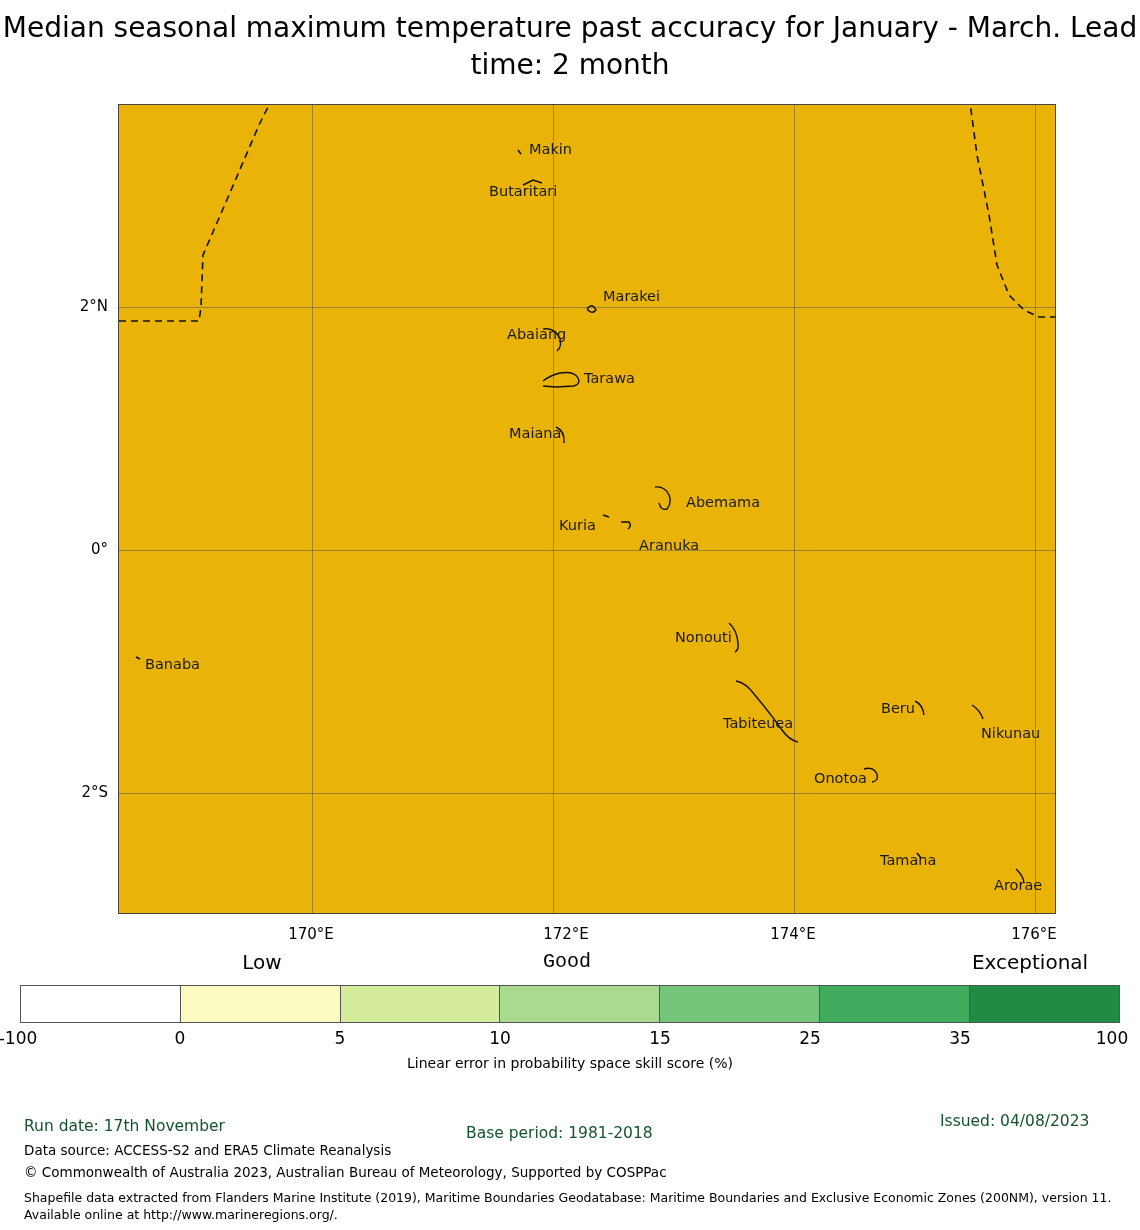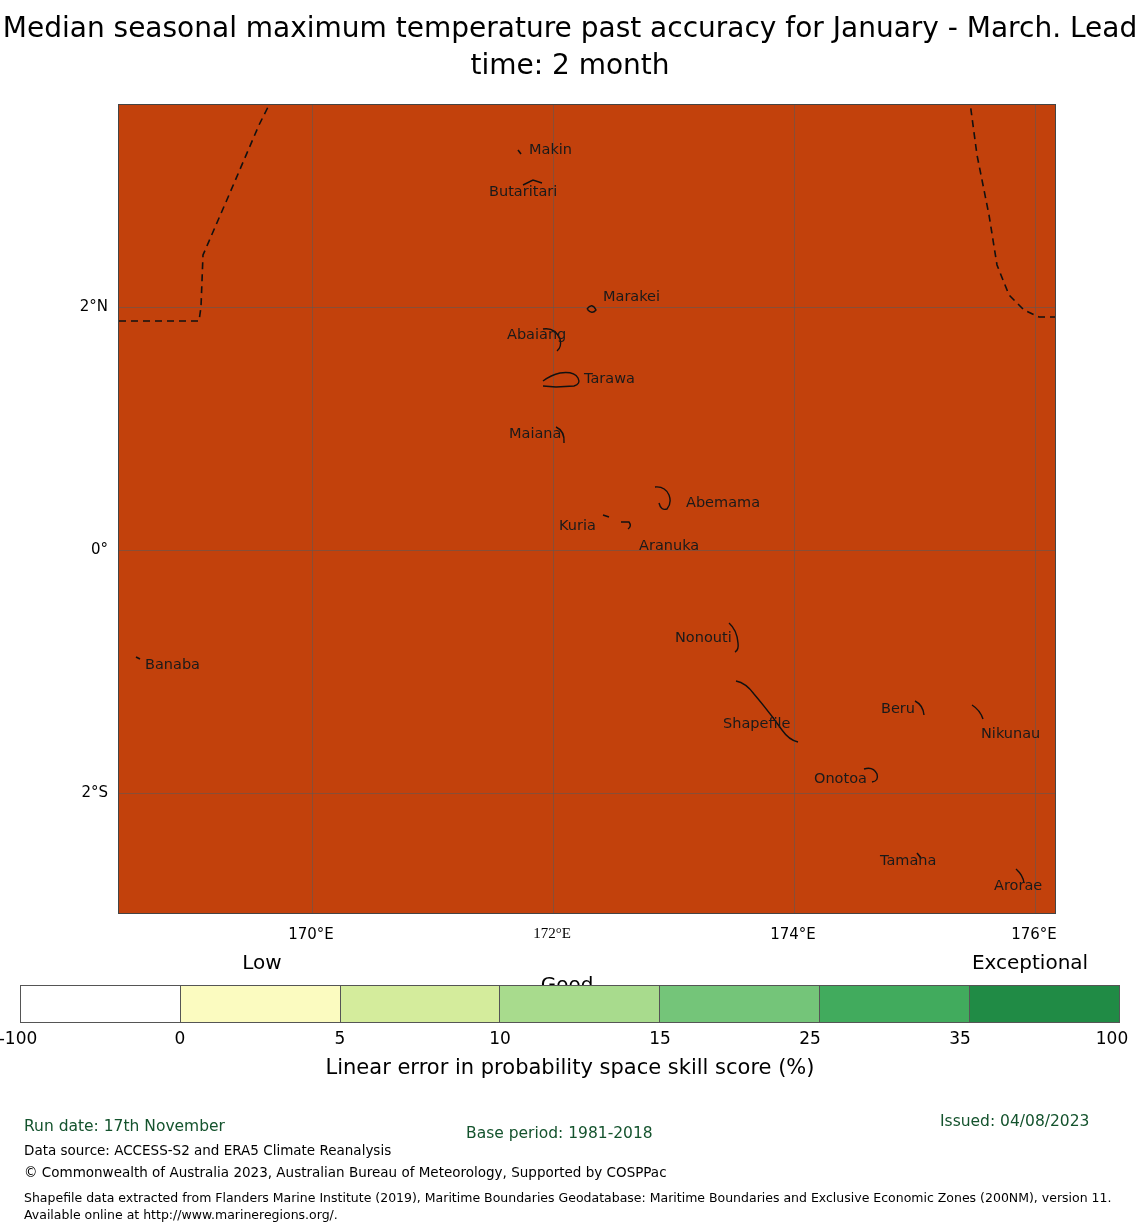--- a/index.html
+++ b/index.html
@@ -25,21 +25,21 @@
     line-height: 1.32;
     color: #000;
   }
   
   .map-frame {
     position: absolute;
     left: 118px;
     top: 104px;
     width: 938px;
     height: 810px;
-    background: #c2410c;
+    background: #eab308;
     border: 1px solid #444;
     box-sizing: border-box;
     overflow: hidden;
   }
   .gridline-v {
     position: absolute;
     top: 0;
     bottom: 0;
     width: 1px;
     background: rgba(90,90,90,0.55);
@@ -108,21 +108,21 @@
     width: 80px;
     color: #000;
     top: 1028px;
   }
   .cb-xlabel {
     position: absolute;
     left: 0;
     top: 1055px;
     width: 1140px;
     text-align: center;
-    font-size: 21px;
+    font-size: 14px;
     color: #000;
   }
   
   .foot {
     position: absolute;
     font-size: 15.5px;
     color: #14532d;
   }
   .foot-small {
     position: absolute;
@@ -200,39 +200,39 @@
   <div class="island-label" style="left:370px; top:78px;">Butaritari</div>
   <div class="island-label" style="left:484px; top:183px;">Marakei</div>
   <div class="island-label" style="left:388px; top:221px;">Abaiang</div>
   <div class="island-label" style="left:465px; top:265px;">Tarawa</div>
   <div class="island-label" style="left:390px; top:320px;">Maiana</div>
   <div class="island-label" style="left:567px; top:389px;">Abemama</div>
   <div class="island-label" style="left:440px; top:412px;">Kuria</div>
   <div class="island-label" style="left:520px; top:432px;">Aranuka</div>
   <div class="island-label" style="left:26px;  top:551px;">Banaba</div>
   <div class="island-label" style="left:556px; top:524px;">Nonouti</div>
-  <div class="island-label" style="left:604px; top:610px;">Shapefile</div>
+  <div class="island-label" style="left:604px; top:610px;">Tabiteuea</div>
   <div class="island-label" style="left:762px; top:595px;">Beru</div>
   <div class="island-label" style="left:862px; top:620px;">Nikunau</div>
   <div class="island-label" style="left:695px; top:665px;">Onotoa</div>
   <div class="island-label" style="left:761px; top:747px;">Tamana</div>
   <div class="island-label" style="left:875px; top:772px;">Arorae</div>
 </div>
 
 <div class="ytick" style="left:38px; top:297px;text-align:right;">2°N</div>
 <div class="ytick" style="left:38px; top:540px;">0°</div>
 <div class="ytick" style="left:38px; top:783px;">2°S</div>
 
 <div class="xtick" style="left:251px; top:925px;">170°E</div>
-<div class="xtick" style="left:492px; top:925px;font-family:Liberation Serif, serif;">172°E</div>
+<div class="xtick" style="left:506px; top:925px;">172°E</div>
 <div class="xtick" style="left:733px; top:925px;">174°E</div>
 <div class="xtick" style="left:974px; top:925px;">176°E</div>
 
 <div class="cb-cat" style="left:182px; top:950px; width:160px;">Low</div>
-<div class="cb-cat" style="left:487px; top:972px; width:160px;">Good</div>
+<div class="cb-cat" style="left:487px; top:950px; width:160px;font-family:Liberation Mono, monospace;">Good</div>
 <div class="cb-cat" style="left:940px; top:950px; width:180px;">Exceptional</div>
 
 <div class="colorbar">
   <div class="cb-seg" style="width:14.55%; background:#ffffff;"></div>
   <div class="cb-seg" style="width:14.55%; background:#fbfbc0;"></div>
   <div class="cb-seg" style="width:14.55%; background:#d4ec9c;"></div>
   <div class="cb-seg" style="width:14.55%; background:#a8db8d;"></div>
   <div class="cb-seg" style="width:14.55%; background:#74c579;"></div>
   <div class="cb-seg" style="width:13.65%; background:#41ab5d;"></div>
   <div class="cb-seg" style="width:13.60%; background:#208b45;"></div>

